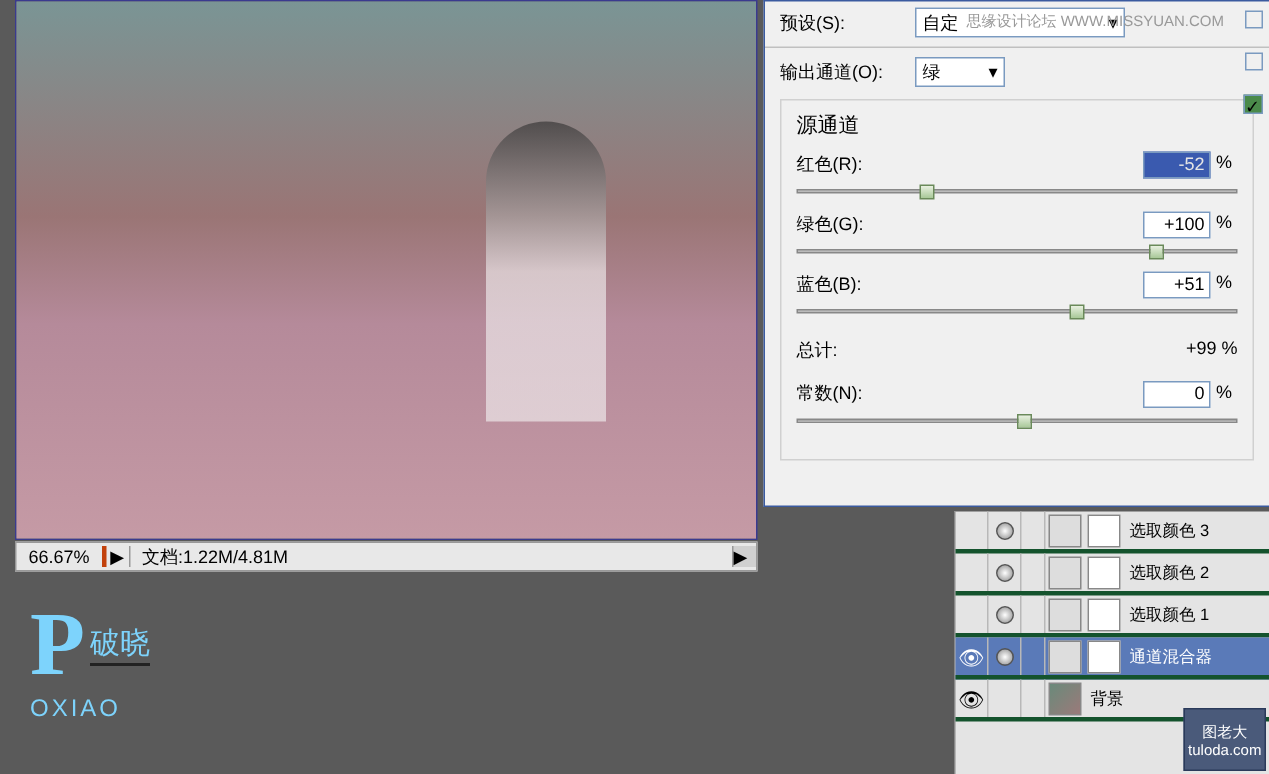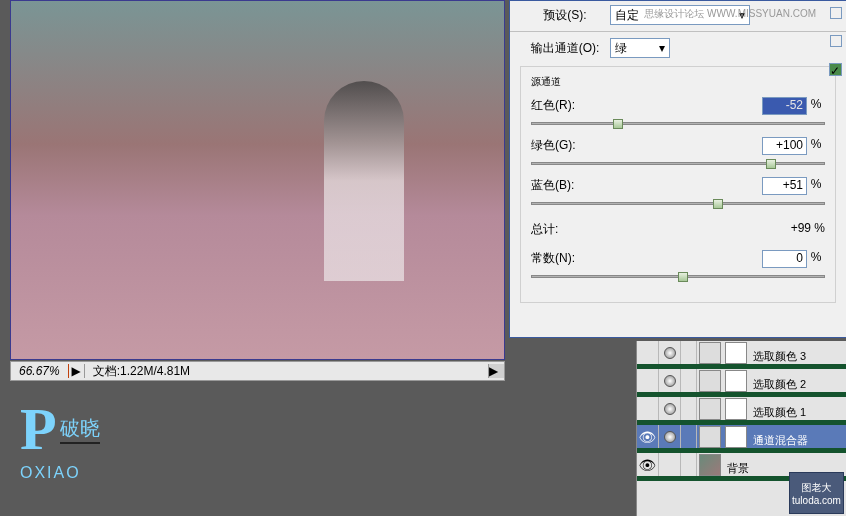--- a/index.html
+++ b/index.html
@@ -1,54 +1,54 @@
 <!DOCTYPE html>
 <html><head>
   <meta charset="utf-8">
   <style>
     * { box-sizing: border-box; margin: 0; padding: 0; }
     body { font-family: "Microsoft YaHei", sans-serif; font-size: 12px; background: #5a5a5a; width: 846px; height: 516px; overflow: hidden; position: relative; }
     .canvas-area { position: absolute; left: 10px; top: 0; width: 495px; height: 360px; border: 1px solid #3a3a8f; background: linear-gradient(135deg, #8e7a7a, #6b8585, #b89595); display: flex; align-items: center; justify-content: center; }
     .canvas-photo { width: 100%; height: 100%; background: linear-gradient(to bottom, #7a9595 0%, #9a7575 40%, #b58a9a 60%, #c59aa5 100%); position: relative; }
     .canvas-photo::before { content: ''; position: absolute; right: 100px; top: 80px; width: 80px; height: 200px; background: linear-gradient(to bottom, #2a2a2a 0%, #f5f5f5 50%); border-radius: 40px 40px 0 0; opacity: 0.6; }
     .status-bar { position: absolute; left: 10px; top: 361px; width: 495px; height: 20px; background: #e8e8e8; display: flex; align-items: center; border: 1px solid #999; }
-    .zoom { padding: 0 8px; border-right: 1px solid #c2410c; font-style: italic; }
+    .zoom { padding: 0 8px; border-right: 3px solid #c2410c; }
     .status-play { width: 16px; text-align: center; border-right: 1px solid #999; }
     .doc-info { padding: 0 8px; flex: 1; }
     .scroll-ctrl { width: 16px; background: #d0d0d0; border-left: 1px solid #999; }
     .logo-area { position: absolute; left: 20px; top: 395px; color: #7dd3fc; }
     .logo-big { font-size: 60px; font-family: serif; font-weight: bold; display: inline-block; vertical-align: middle; }
     .logo-text { display: inline-block; vertical-align: middle; font-size: 20px; border-bottom: 2px solid #222; }
     .logo-sub { font-size: 16px; letter-spacing: 2px; }
     .panel { position: absolute; right: 0; top: 0; width: 337px; height: 338px; background: #f0f0f0; border: 1px solid #3a5a9f; border-right: none; padding: 0; }
-    .panel-row { display: flex; align-items: center; padding: 4px 10px; text-align: center; }
+    .panel-row { display: flex; align-items: center; padding: 4px 10px; }
     .panel-row label { width: 90px; }
     .preset-select { width: 140px; height: 20px; background: white; border: 1px solid #7a9ac0; padding: 0 4px; display: flex; align-items: center; justify-content: space-between; }
     .panel-divider { height: 1px; background: #c0c0c0; margin: 2px 0; }
     .source-group { margin: 4px 10px; border: 1px solid #d0d0d0; padding: 8px 10px; }
-    .source-label { font-size: 10px; margin-bottom: 8px; }
+    .source-label { font-size: 14px; margin-bottom: 8px; }
     .slider-row { display: flex; align-items: flex-start; justify-content: space-between; margin-bottom: 2px; }
     .slider-row label { flex: 1; }
     .slider-row .value-input { width: 45px; height: 18px; border: 1px solid #7a9ac0; text-align: right; padding: 0 3px; background: white; }
     .slider-row .value-input.selected { background: #3a5aaf; color: #e5e5e5; }
     .slider-row .percent { width: 18px; text-align: center; }
     .slider-track { position: relative; height: 14px; margin-bottom: 6px; }
     .slider-track .track { position: absolute; left: 0; right: 0; top: 5px; height: 3px; background: linear-gradient(to bottom, #999, #ccc); border: 1px solid #888; }
     .slider-thumb { position: absolute; top: 2px; width: 10px; height: 10px; background: linear-gradient(to bottom, #e8f0e0, #a8c898); border: 1px solid #6a8a5a; }
     .total-row { display: flex; justify-content: space-between; padding: 4px 0 8px; }
     .constant-sect { padding: 4px 0; }
     .mono-row { display: flex; align-items: center; padding: 8px 0 4px; }
     .mono-check { width: 13px; height: 13px; border: 1px solid #7a9ac0; background: white; margin-right: 4px; }
     .watermark { position: absolute; top: 6px; right: 30px; font-size: 10px; color: #999; }
     .panel-btn { position: absolute; right: 4px; width: 12px; height: 12px; border: 1px solid #7a9ac0; }
     .panel-btn.b1 { top: 6px; }
     .panel-btn.b2 { top: 34px; }
     .panel-chk { position: absolute; right: 4px; top: 62px; width: 13px; height: 13px; border: 1px solid #7a9ac0; background: #4a8a4a; }
     .layers-panel { position: absolute; right: 0; bottom: 0; width: 210px; height: 175px; background: #e4e4e4; border-left: 1px solid #888; }
-    .layer-row { display: flex; align-items: flex-end; height: 28px; border-bottom: 5px solid #14532d; }
+    .layer-row { display: flex; align-items: center; height: 28px; border-bottom: 3px solid #14532d; }
     .layer-eye { width: 22px; height: 100%; border-right: 1px solid #b8b8b8; display: flex; align-items: center; justify-content: center; font-size: 14px; }
     .layer-mode { width: 22px; height: 100%; border-right: 1px solid #b8b8b8; display: flex; align-items: center; justify-content: center; }
     .layer-circ { width: 12px; height: 12px; border-radius: 50%; background: radial-gradient(circle, #fff, #888); border: 1px solid #555; }
     .layer-link { width: 16px; height: 100%; border-right: 1px solid #b8b8b8; }
     .layer-thumb1 { width: 22px; height: 22px; margin: 0 2px; border: 1px solid #888; background: #ddd; }
     .layer-thumb2 { width: 22px; height: 22px; margin: 0 2px; border: 1px solid #888; background: white; }
     .layer-name { padding-left: 4px; font-size: 11px; }
     .layer-row.selected { background: #5a7ab8; color: white; }
     .layer-row.bg .layer-thumb2 { background: linear-gradient(135deg, #6a8a7a, #9a7a7a); }
     .badge { position: absolute; right: 2px; bottom: 2px; width: 55px; height: 42px; background: #4a5a7a; border: 1px solid #2a3a5a; color: white; font-size: 10px; display: flex; flex-direction: column; align-items: center; justify-content: center; }

